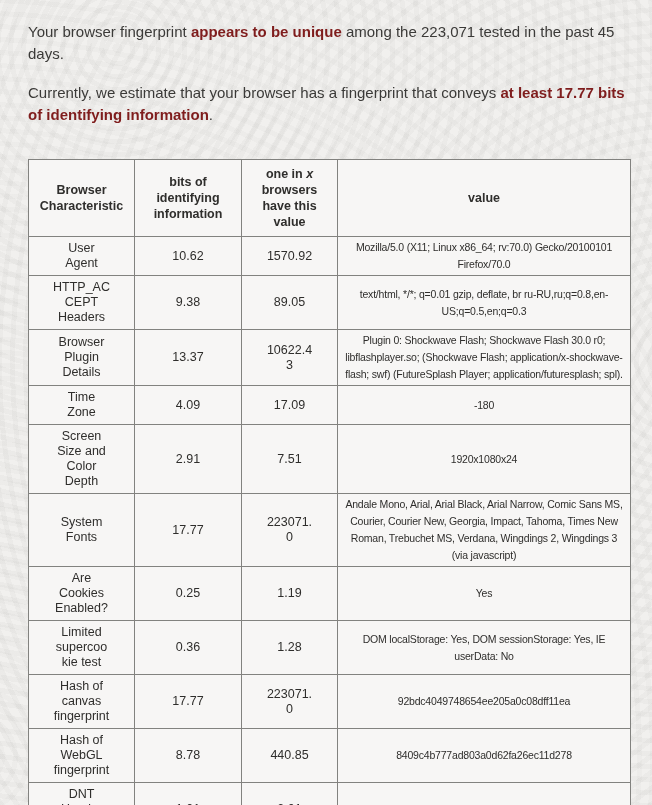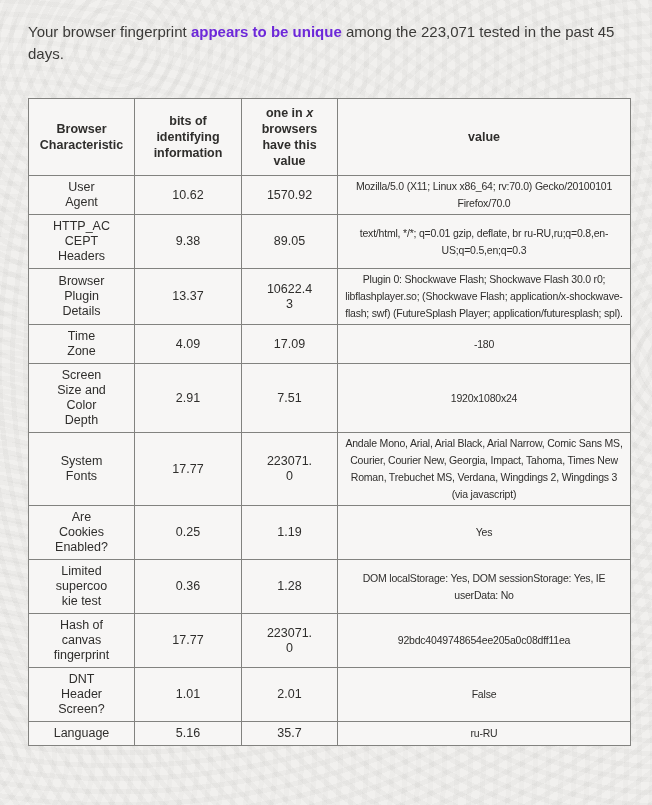--- a/index.html
+++ b/index.html
@@ -18,21 +18,21 @@
   }
   .content {
     padding: 21px 27px 0 28px;
   }
   .intro p {
     margin: 0 0 17px 0;
     font-size: 15px;
     line-height: 22px;
     color: #3b3a38;
   }
-  .intro b { font-weight: 700; color: #6d28d9; }
+  .intro b { font-weight: 700; color: #7f1d1d; }
   a.methodology-link {
     color: #ed8733;
     text-decoration: none;
     cursor: pointer;
   }
   table.fp-table {
     border-collapse: collapse;
     margin-top: 33px;
     width: 596px;
     table-layout: fixed;
@@ -71,20 +71,21 @@
   }
 </style>
 </head>
 <body>
 
 <div class="content">
 
   <div class="intro">
     <p><span>Your browser fingerprint </span><b>appears to be unique</b><span> among the 223,071 tested in the past 45 days.</span></p>
 
+    <p><span>Currently, we estimate that your browser has a fingerprint that conveys </span><b>at least 17.77 bits of identifying information</b><span>.</span></p>
 
   </div>
 
   <table class="fp-table">
     <colgroup>
       <col class="col-char">
       <col class="col-bits">
       <col class="col-oneinx">
       <col class="col-value">
     </colgroup>
@@ -145,20 +146,26 @@
           <td class="col-oneinx">1.28</td>
           <td class="col-value">DOM localStorage: Yes, DOM sessionStorage: Yes, IE userData: No</td>
         </tr>
         <tr>
           <td class="col-char">Hash of canvas fingerprint</td>
           <td class="col-bits">17.77</td>
           <td class="col-oneinx">223071.0</td>
           <td class="col-value">92bdc4049748654ee205a0c08dff11ea</td>
         </tr>
         <tr>
+          <td class="col-char">Hash of WebGL fingerprint</td>
+          <td class="col-bits">8.78</td>
+          <td class="col-oneinx">440.85</td>
+          <td class="col-value">8409c4b777ad803a0d62fa26ec11d278</td>
+        </tr>
+        <tr>
           <td class="col-char">DNT Header Screen?</td>
           <td class="col-bits">1.01</td>
           <td class="col-oneinx">2.01</td>
           <td class="col-value">False</td>
         </tr>
         <tr>
           <td class="col-char">Language</td>
           <td class="col-bits">5.16</td>
           <td class="col-oneinx">35.7</td>
           <td class="col-value">ru-RU</td>

